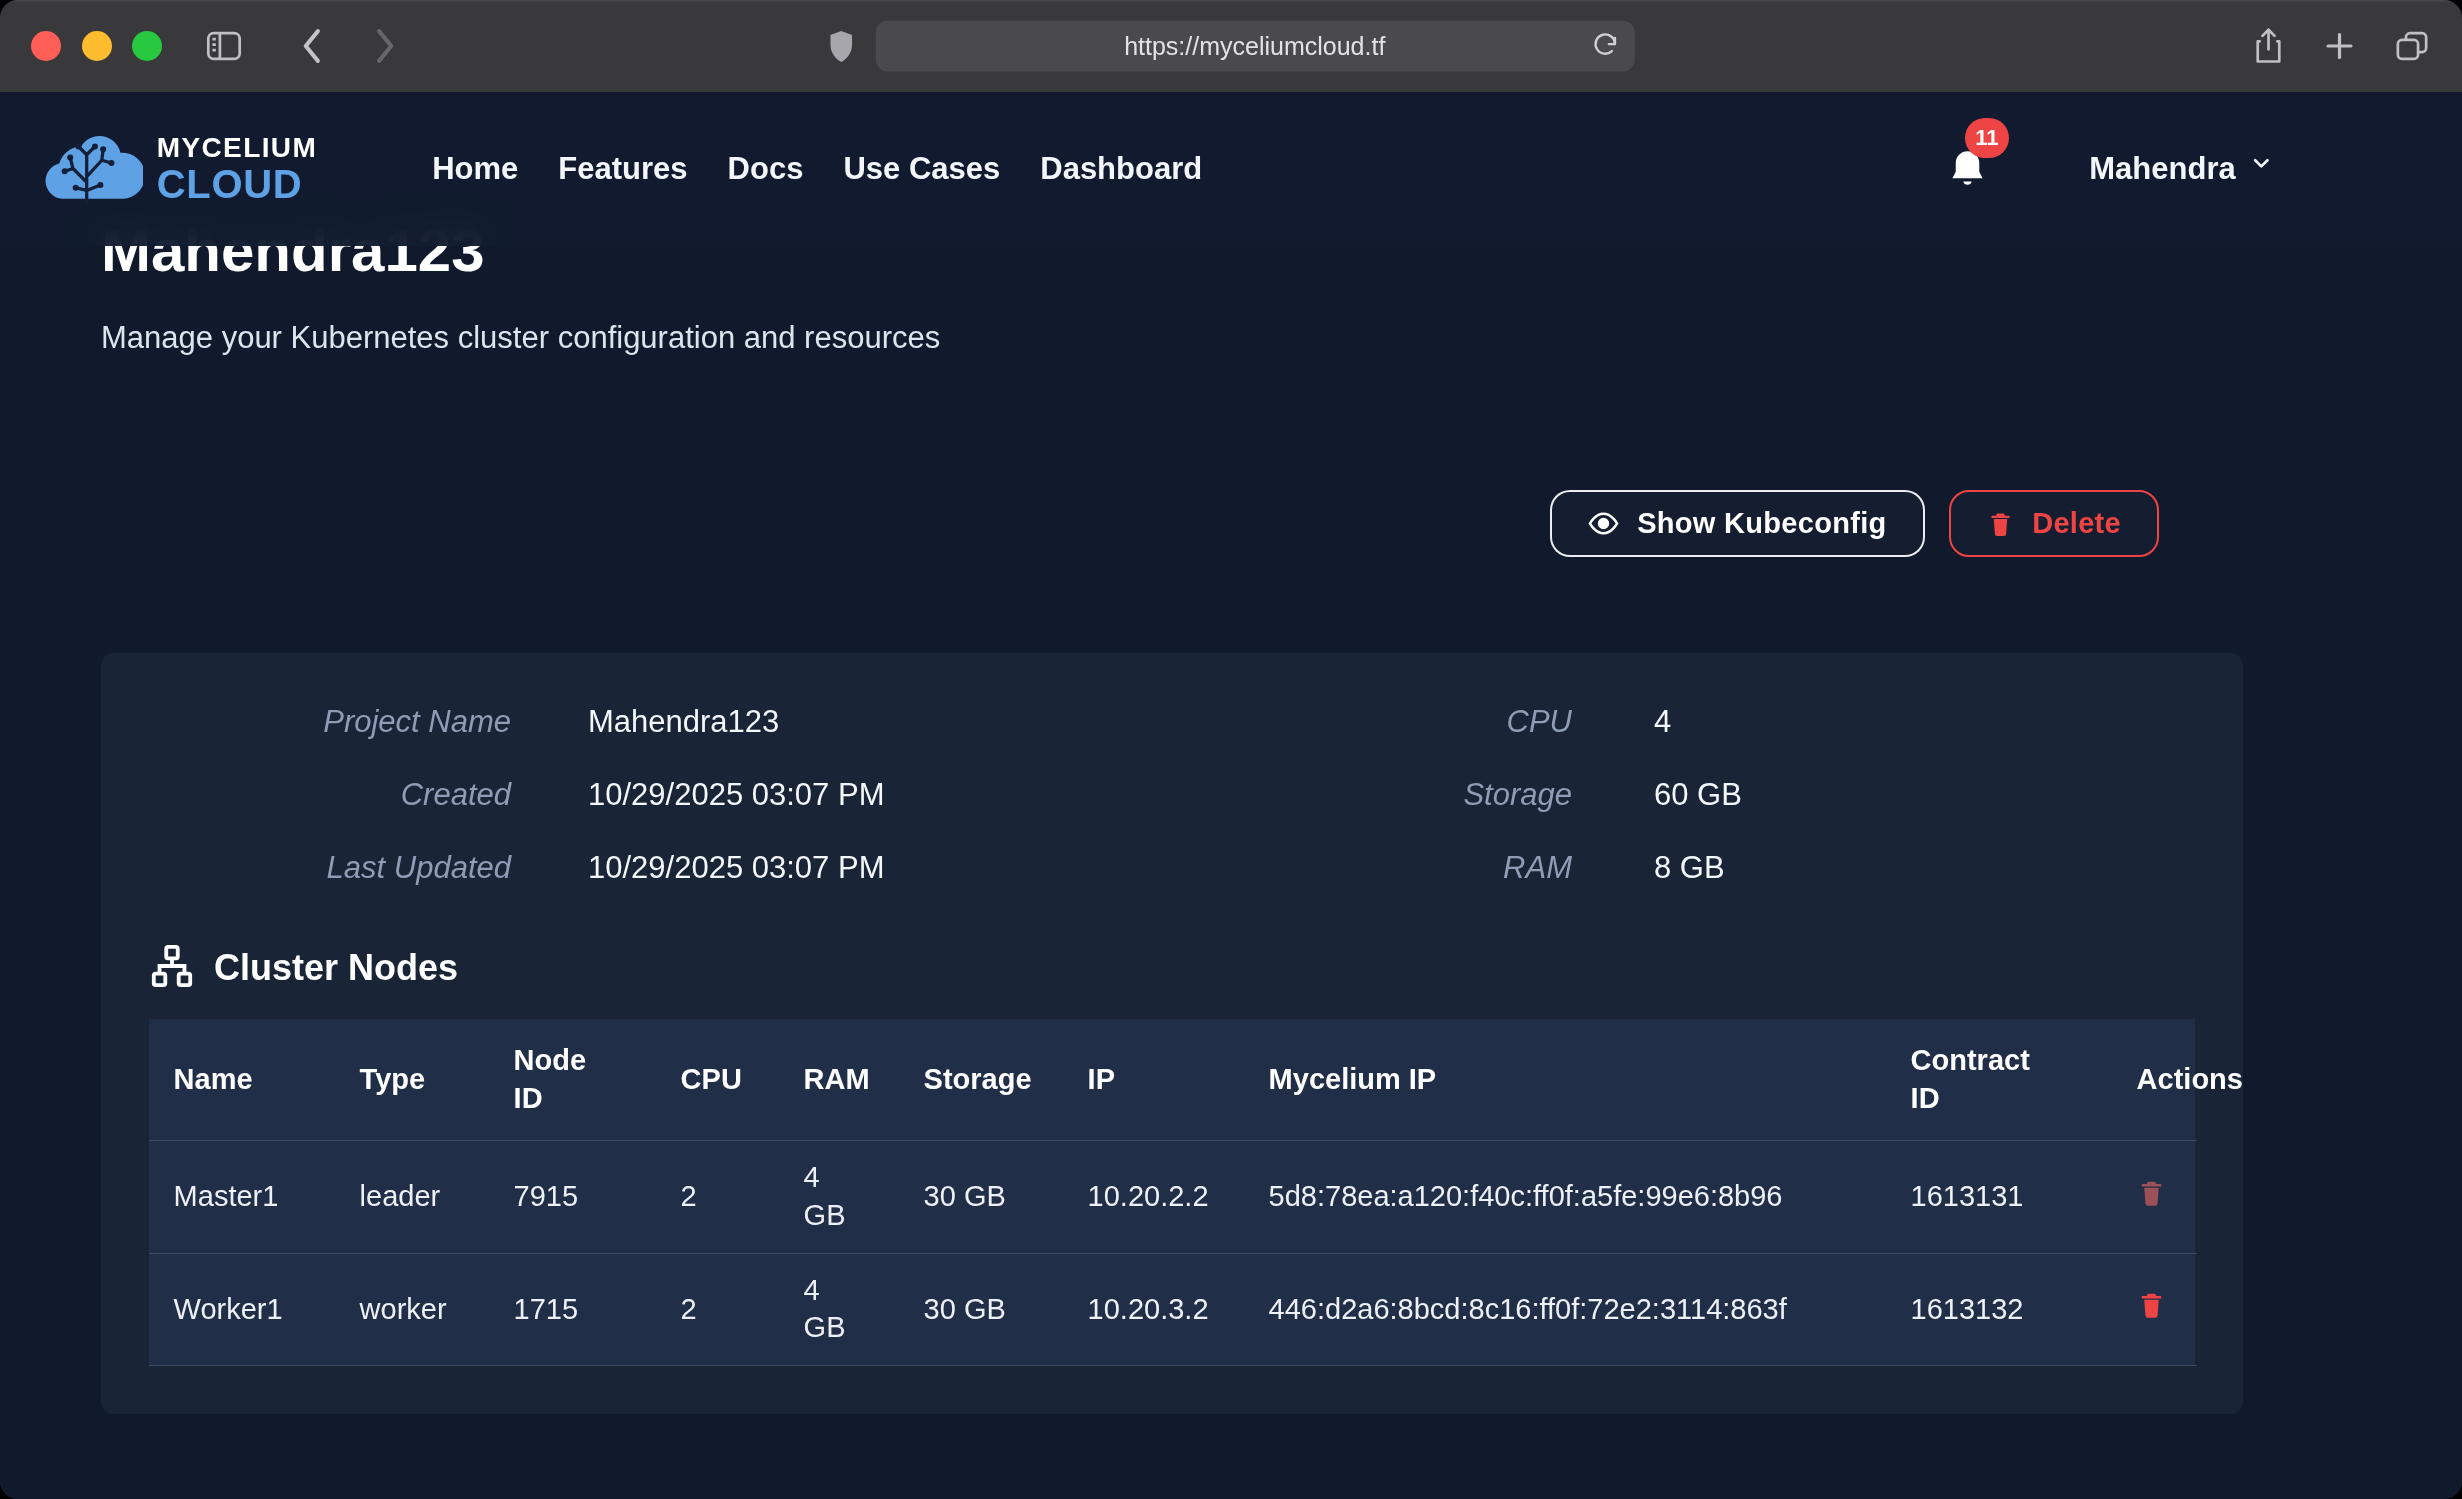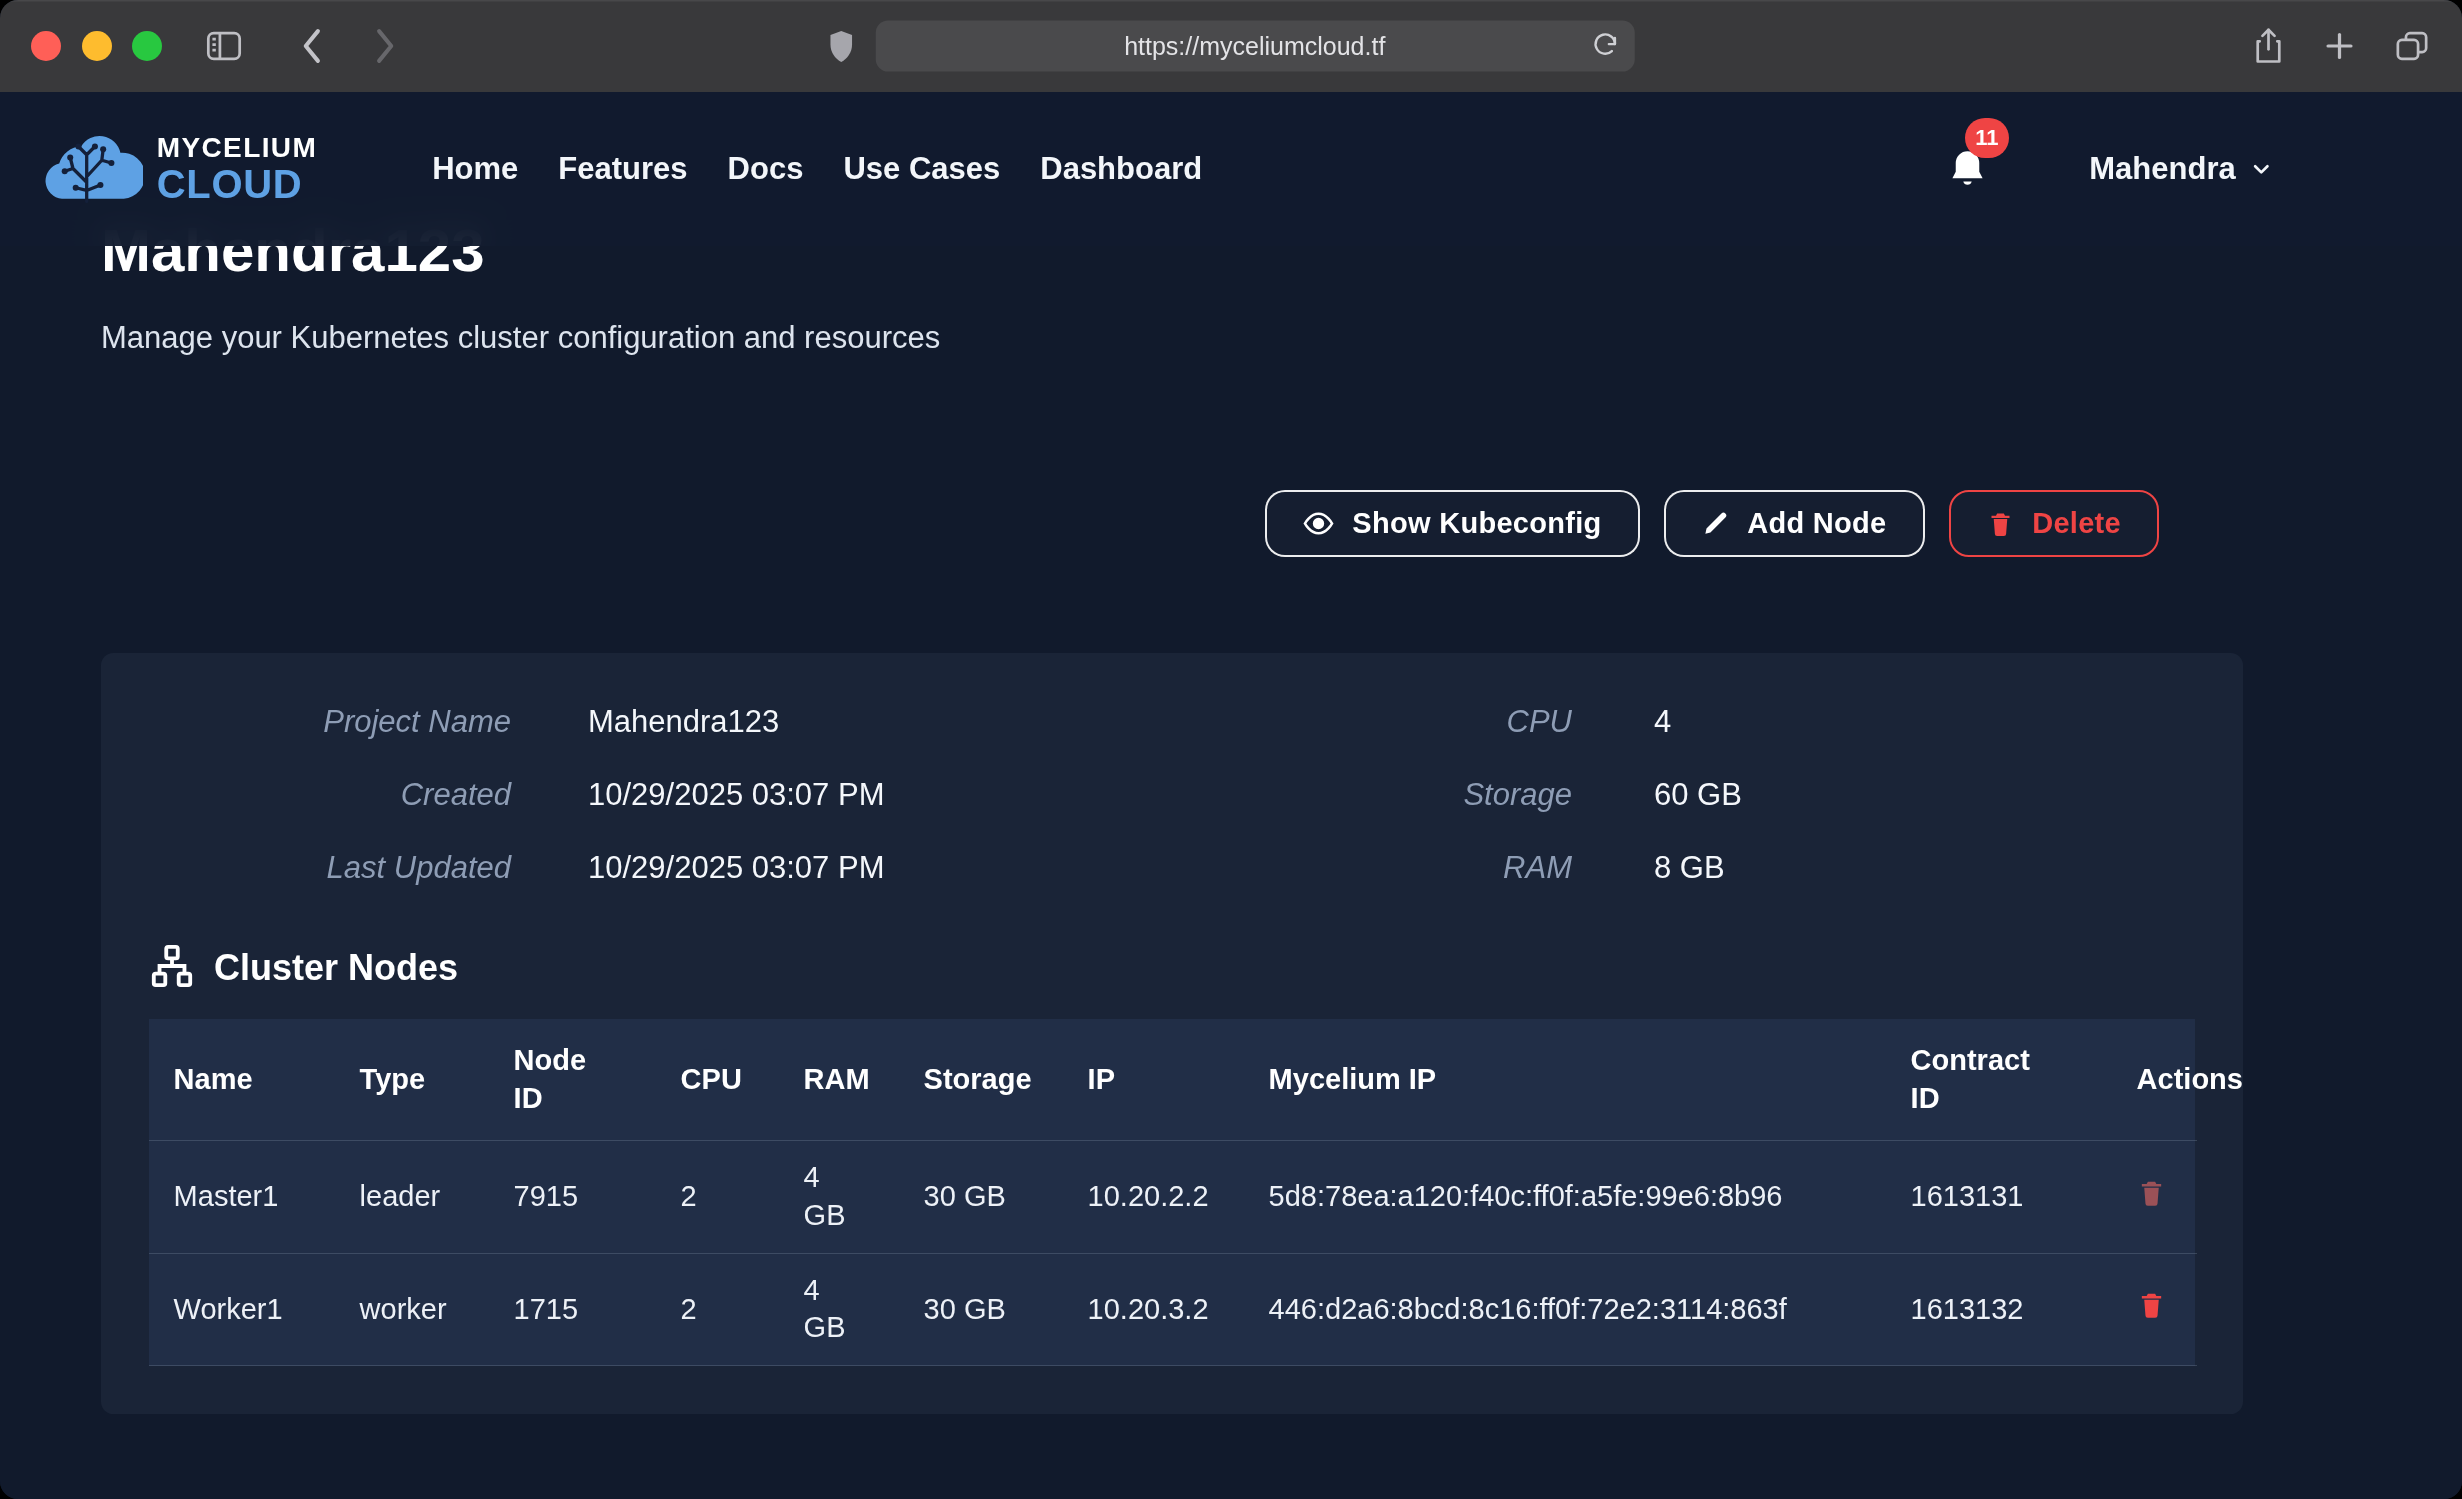--- a/index.html
+++ b/index.html
@@ -46,21 +46,21 @@
   .logo-line2{color:#5ea1e4;font-weight:800;font-size:40px;letter-spacing:0.7px;margin-top:1.4px;}
   .nav-links{display:flex;gap:40px;margin-left:115px;}
   .nav-link{color:#f3f6fa;font-size:31px;font-weight:600;cursor:pointer;}
   .nav-right{margin-left:auto;display:flex;align-items:center;gap:101px;}
   .bell-wrap{position:relative;display:inline-flex;}
   .badge{
     position:absolute;top:-30px;right:-20.5px;min-width:44px;height:40px;padding:0 6.8px;
     background:#ef4444;border-radius:20.5px;color:#fff;font-size:22px;font-weight:700;
     display:flex;align-items:center;justify-content:center;box-sizing:border-box;
   }
-  .user-menu{display:flex;align-items:center;gap:13.7px;color:#f3f6fa;font-size:31px;font-weight:600;cursor:pointer;}
+  .user-menu{display:flex;align-items:flex-start;gap:13.7px;color:#f3f6fa;font-size:31px;font-weight:600;cursor:pointer;}
   
   .content{position:relative;z-index:1;padding:123px 219px 0 101px;}
   .page-title{margin:0;font-size:60px;line-height:1.2;font-weight:700;color:#fff;}
   .page-subtitle{margin:33px 0 0;font-size:31px;color:#dde4ee;font-weight:400;}
   .actions-row{margin-top:134px;display:flex;justify-content:flex-end;gap:24.6px;padding-right:84px;}
   .btn{
     height:67px;padding:0 36px;border-radius:20px;border:2.1px solid rgba(255,255,255,0.92);
     background:rgba(255,255,255,0.02);color:#fff;font-size:29px;font-weight:700;
     display:inline-flex;align-items:center;gap:18px;cursor:pointer;
     font-family:"Liberation Sans",sans-serif;letter-spacing:0.3px;
@@ -228,26 +228,20 @@
       <h1 class="page-title">Mahendra123</h1>
       <p class="page-subtitle">Manage your Kubernetes cluster configuration and resources</p>
 
       <div class="actions-row">
         <button class="btn">
           <svg width="31" height="31" viewBox="0 0 24 24" fill="none" stroke="#fff" stroke-width="2">
             <path d="M1.5 12s4-7.5 10.5-7.5S22.5 12 22.5 12s-4 7.5-10.5 7.5S1.5 12 1.5 12z"></path>
             <circle cx="12" cy="12" r="3.4" fill="#fff"></circle>
           </svg>
           <span>Show Kubeconfig</span>
-        </button>
-        <button class="btn">
-          <svg width="27" height="27" viewBox="0 0 24 24" fill="#fff">
-            <path d="M3 21l1-4.5L17.3 3.2a2.3 2.3 0 0 1 3.5 3.5L7.5 20 3 21z"></path>
-          </svg>
-          <span>Add Node</span>
         </button>
         <button class="btn btn-danger">
           <svg width="27" height="27" viewBox="0 0 24 24" fill="#ef4444">
             <path d="M9 3h6l1 2h4v2H4V5h4l1-2z"></path>
             <path d="M6 8h12l-1 13a2 2 0 0 1-2 2H9a2 2 0 0 1-2-2L6 8z"></path>
           </svg>
           <span>Delete</span>
         </button>
       </div>
 

